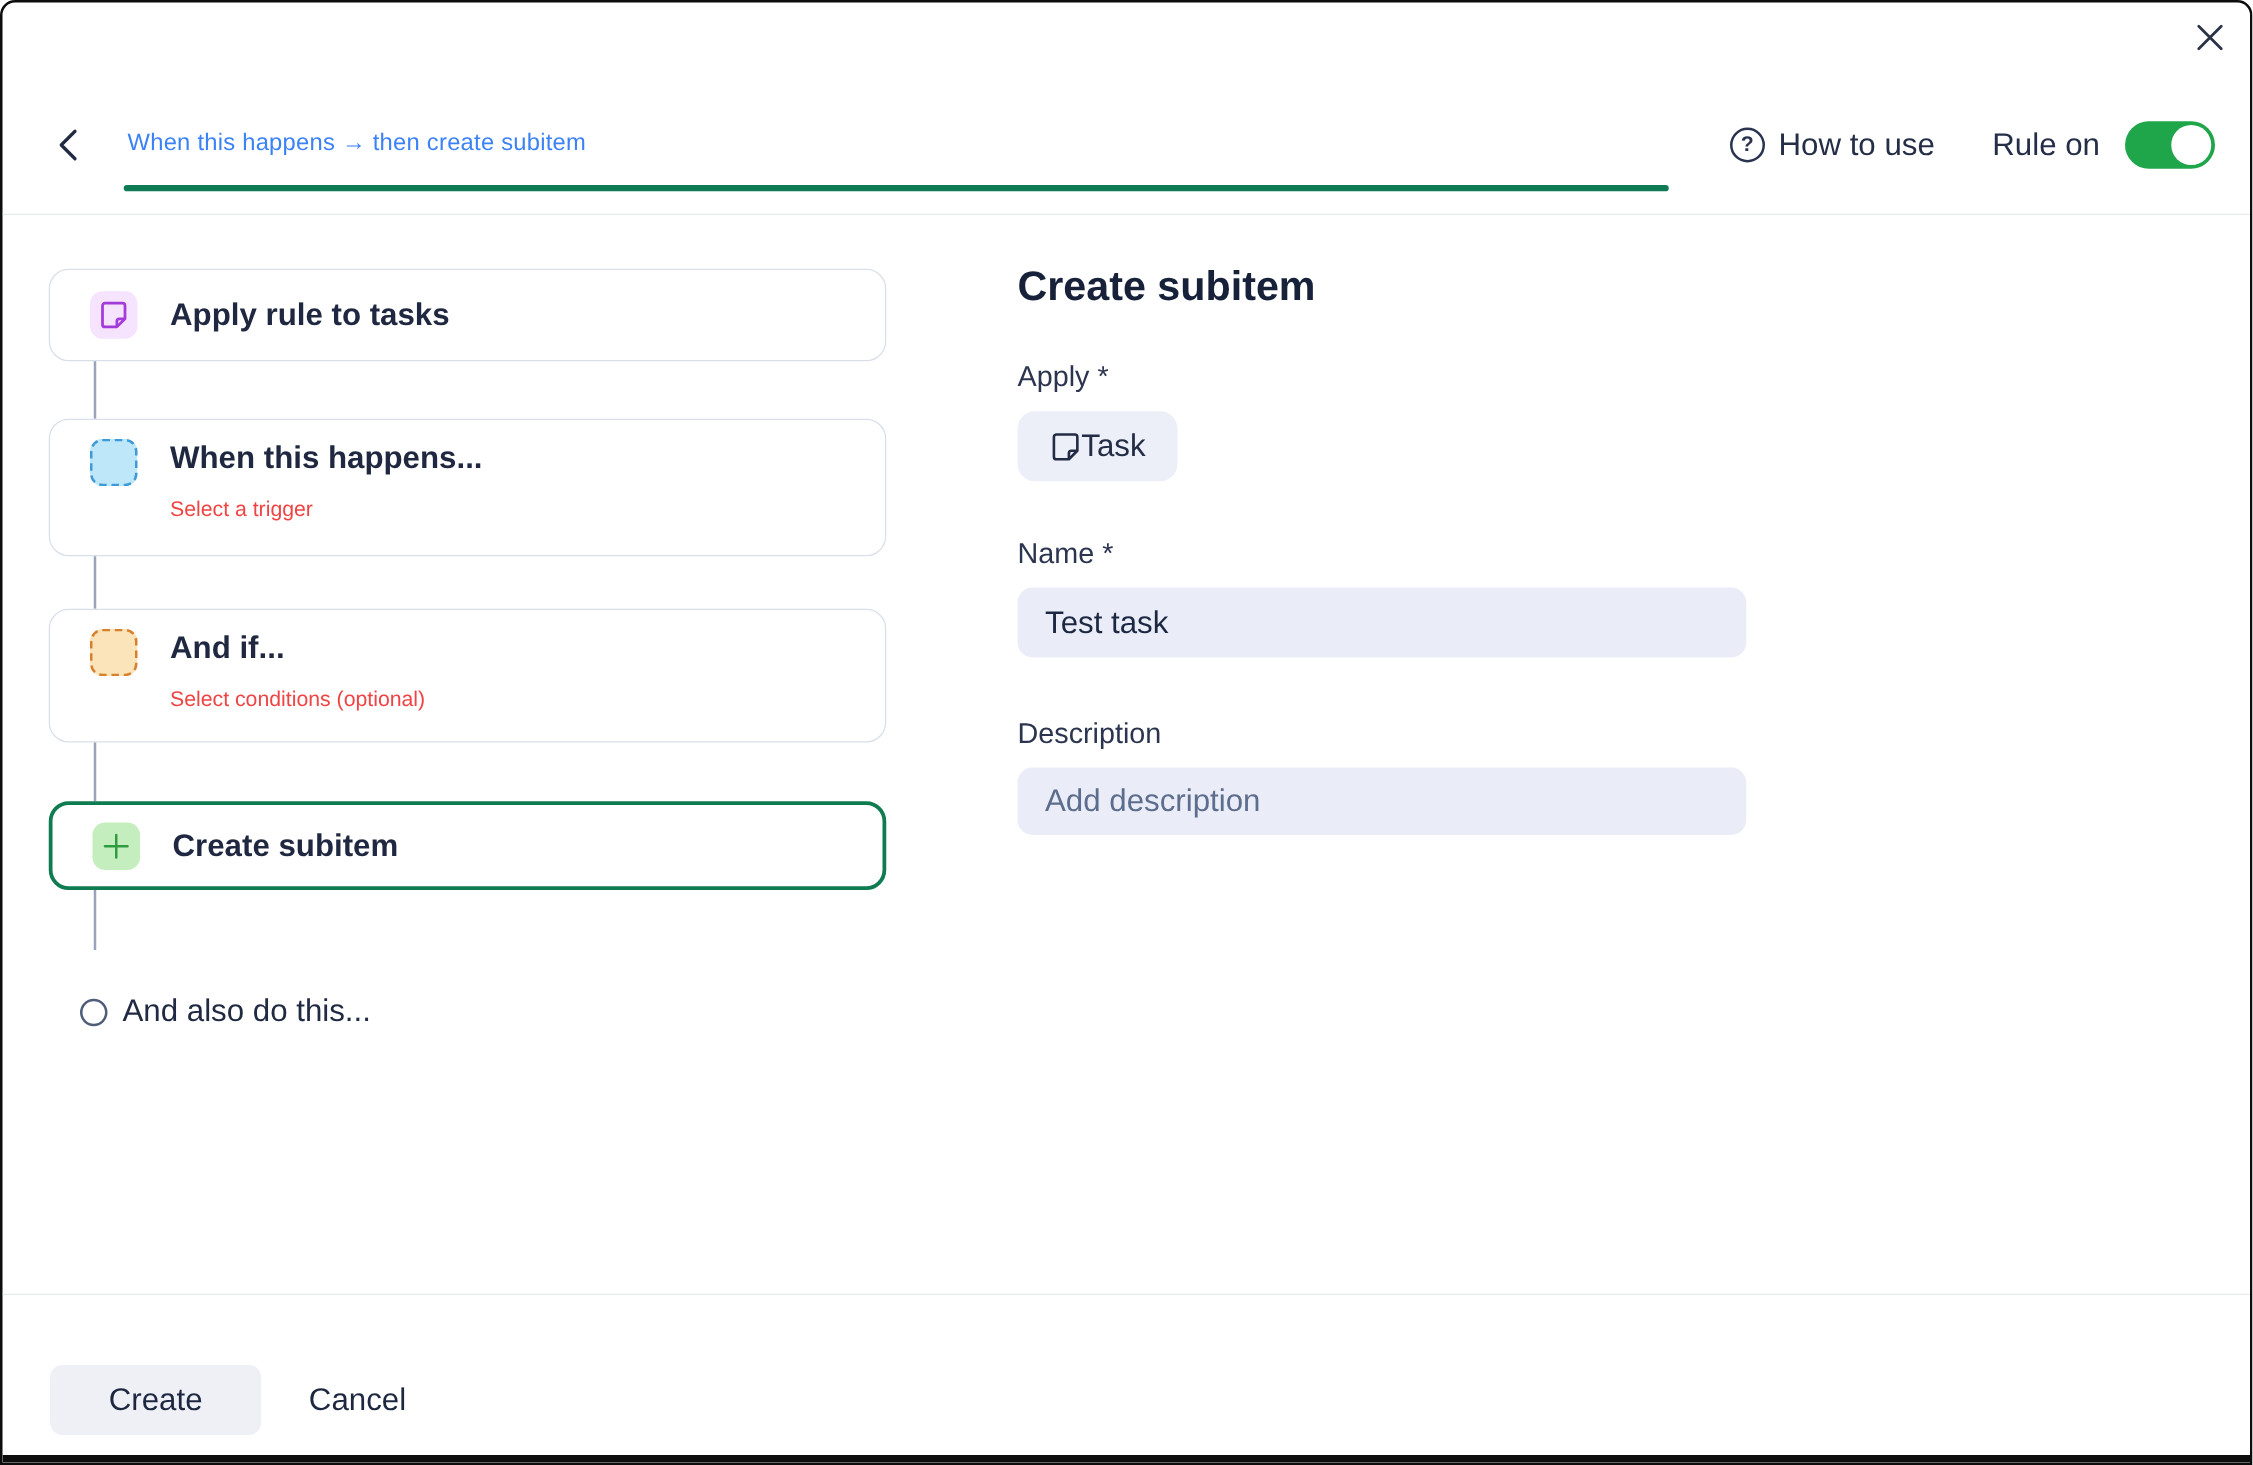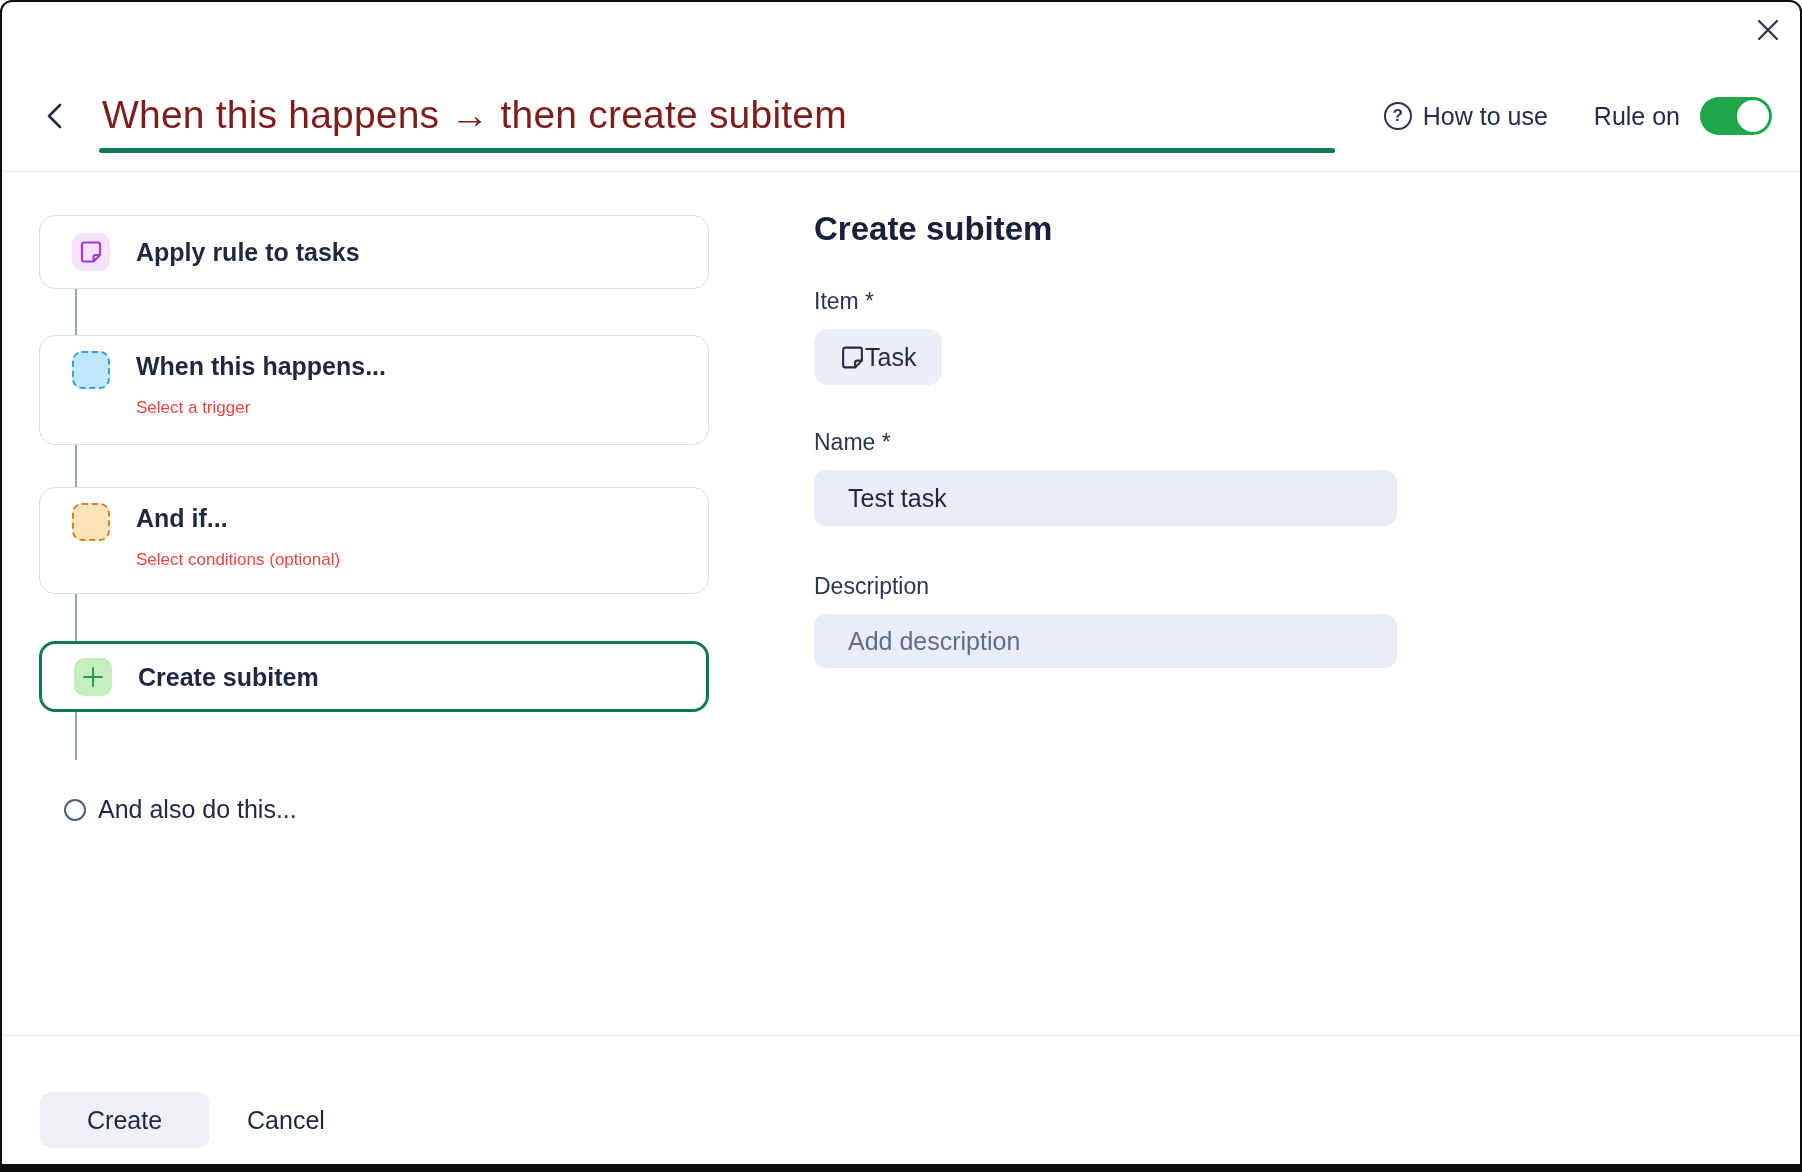--- a/index.html
+++ b/index.html
@@ -27,21 +27,21 @@
     cursor:pointer;
   }
   .back-btn {
     position:absolute; left:38px; top:98px;
     width:32px; height:32px;
     display:flex; align-items:center; justify-content:center;
     cursor:pointer;
   }
   .rule-title-wrap { position:absolute; left:97px; top:94px; }
   .rule-title {
-    font-size:39px; color:#7f1d1d; letter-spacing:.2px;
+    font-size:19px; color:#3b82f6; letter-spacing:.2px;
     padding-left:3px; line-height:38px; white-space:nowrap;
   }
   .rule-title-underline {
     margin-top:14px; width:1236px; height:5px;
     background:#0f7b55; border-radius:3px;
   }
   .header-controls {
     position:absolute; top:92px; right:28px; height:44px;
     display:flex; align-items:center;
   }
@@ -113,21 +113,21 @@
   .item-chip {
     display:inline-flex; align-items:center; gap:0;
     height:56px; padding:0 26px; border-radius:14px; background:#eceef8;
     margin-bottom:44px; cursor:pointer;
   }
   .item-chip-label { font-size:25px; color:#232c45; }
   .text-input {
     display:block; width:583px; height:56px;
     background:#eaedf7; border:none; border-radius:12px;
     font-family:"Liberation Sans","DejaVu Sans",sans-serif;
-    font-size:25px; color:#1c2742; padding:0 34px; outline:none;
+    font-size:25px; color:#1c2742; padding:0 22px; outline:none;
   }
   .text-input::placeholder { color:#5d6d8e; opacity:1; }
   .name-input { margin-bottom:47px; }
   .desc-input { height:54px; }
 
   
   .footer-divider { position:absolute; left:0; right:0; top:1033px; height:1px; background:#e6ebf2; }
   .footer-actions { position:absolute; left:38px; top:1090px; display:flex; align-items:center; gap:38px; }
   .create-btn {
     min-width:134px; height:56px; padding:0 47px;
@@ -229,21 +229,21 @@
   <div class="connector conn-4"></div>
 
   <div class="add-step">
     <span class="add-step-circle"></span>
     <span class="add-step-label">And also do this...</span>
   </div>
 
   <div class="form">
     <div class="form-heading">Create subitem</div>
 
-    <div class="field-label">Item *</div>
+    <div class="field-label">Apply *</div>
     <div class="item-chip">
       <span>
         <svg width="25" height="25" viewBox="0 0 24 24">
           <path d="M5 2.5 h14 a2 2 0 0 1 2 2 v10.5 L14.5 21.5 H5 a2 2 0 0 1 -2 -2 V4.5 a2 2 0 0 1 2 -2 Z" fill="none" stroke="#232c45" stroke-width="2" stroke-linejoin="round"></path>
           <path d="M14.5 21.5 V17 a2 2 0 0 1 2 -2 h4.5" fill="none" stroke="#232c45" stroke-width="2" stroke-linejoin="round"></path>
         </svg>
       </span>
       <span class="item-chip-label">Task</span>
     </div>
 

